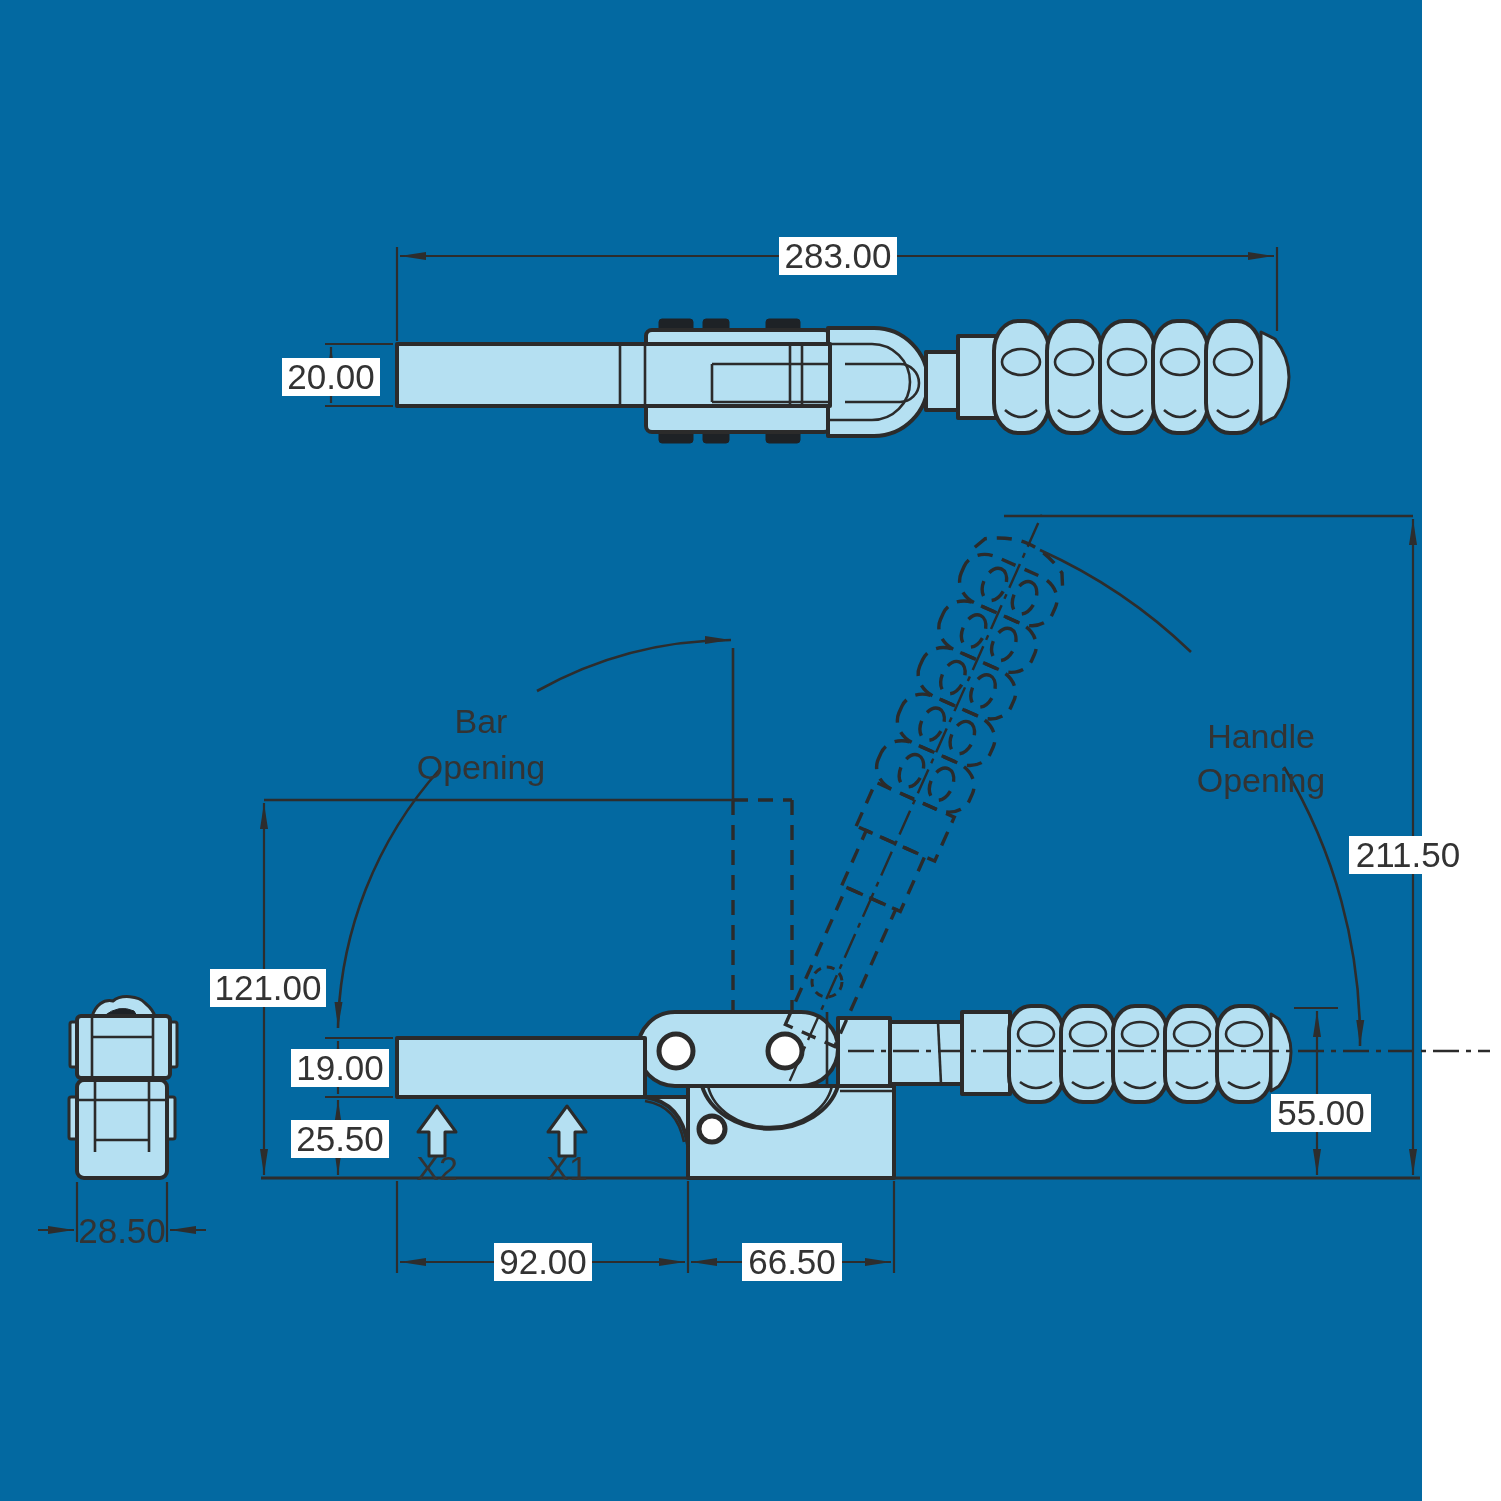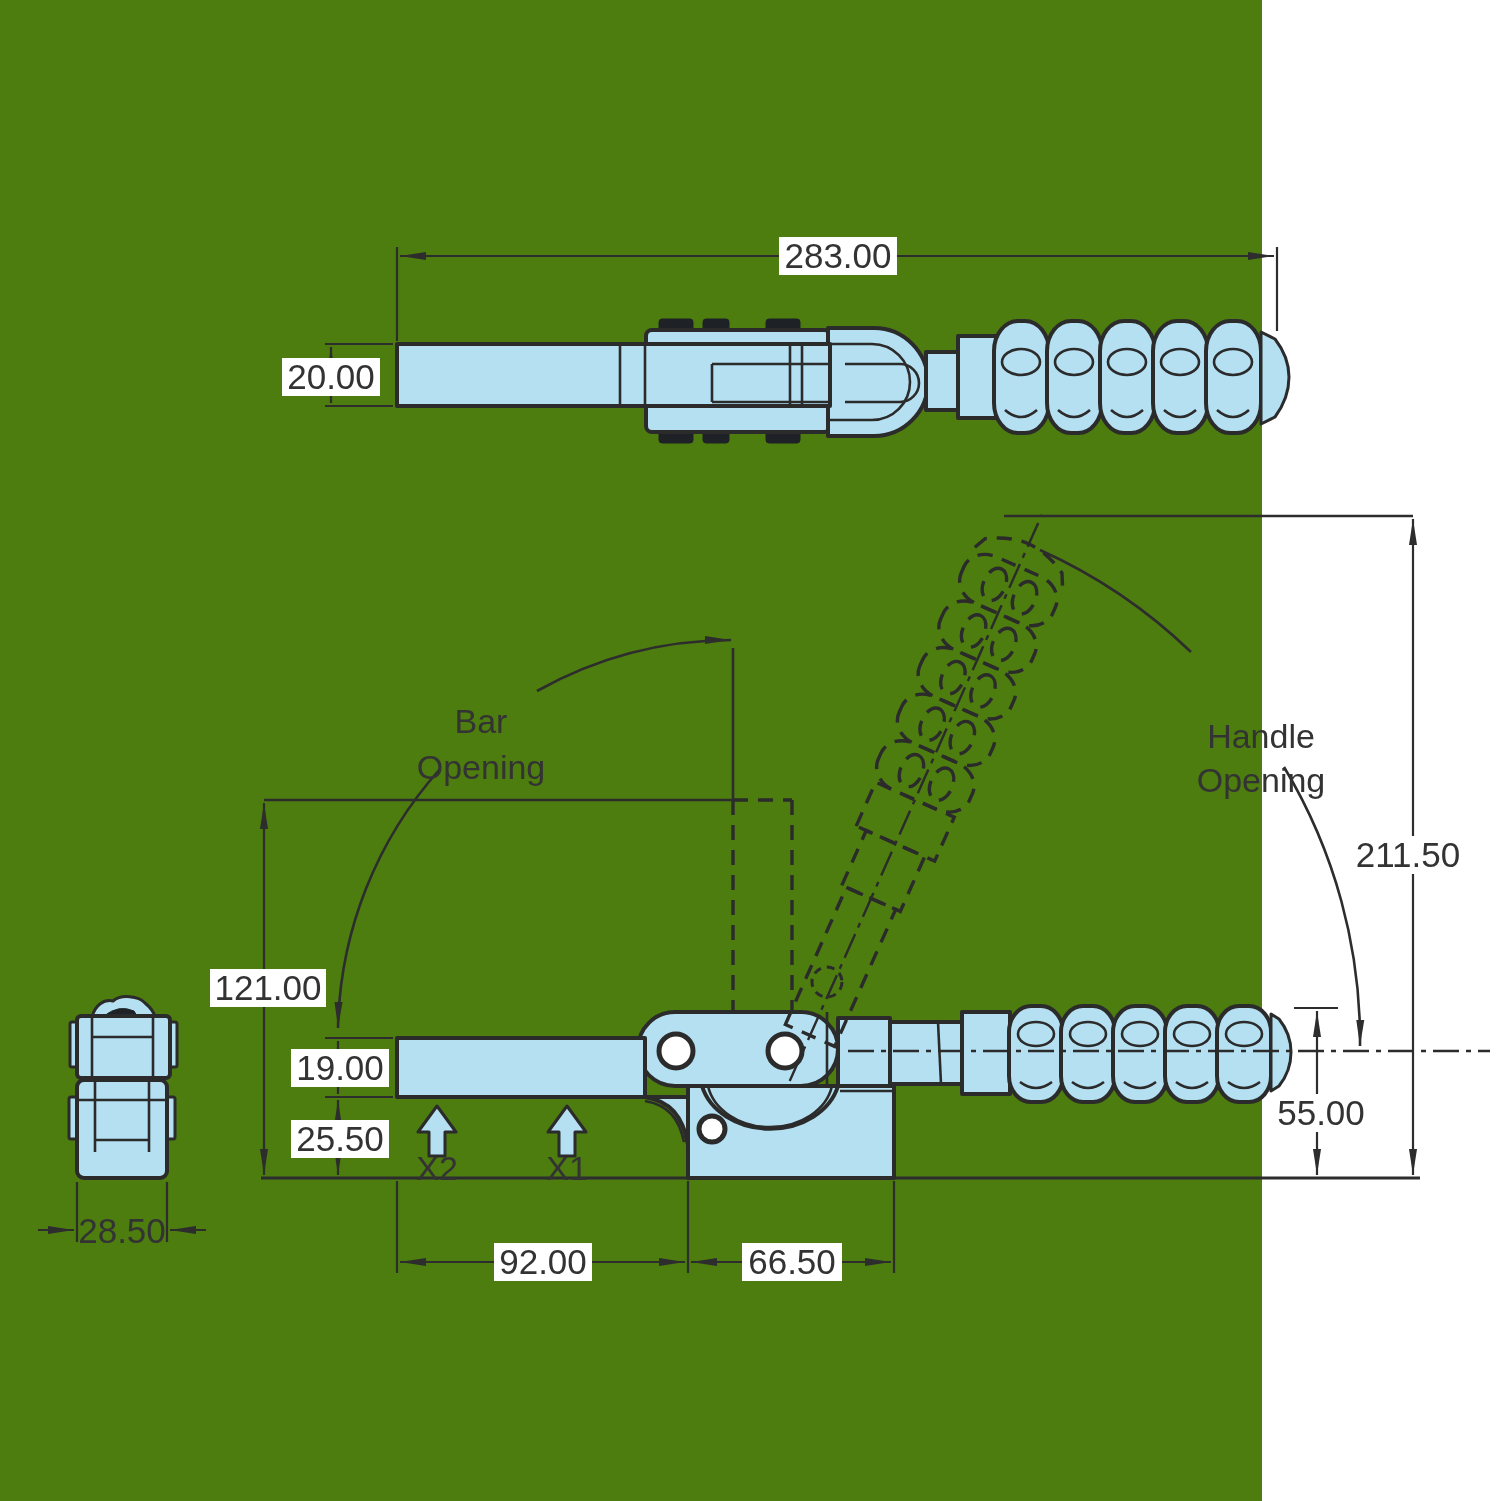--- a/index.html
+++ b/index.html
@@ -1,16 +1,16 @@
 <!DOCTYPE html>
 <html><head>
 <meta charset="utf-8">
 <style>
   html,body{margin:0;padding:0;background:#ffffff;}
-  .stage{width:1262px;height:1501px;position:relative;background:#4d7c0f;text-decoration:underline;}
+  .stage{width:1422px;height:1501px;position:relative;background:#0369a1;text-decoration:underline;}
   svg{display:block;}
   .part{fill:#b5e0f2;stroke:#2b2b2b;stroke-width:4;stroke-linejoin:round;}
   .part-thin{fill:#b5e0f2;stroke:#2b2b2b;stroke-width:3;stroke-linejoin:round;}
   .detail{fill:none;stroke:#2b2b2b;stroke-width:2.6;}
   .detail-bold{fill:none;stroke:#2b2b2b;stroke-width:4;}
   .hole{fill:#ffffff;stroke:#2b2b2b;stroke-width:5;}
   .dark{fill:#1e2226;stroke:#1e2226;}
   .dim{stroke:#2d2d2d;stroke-width:2.2;fill:none;}
   .ext{stroke:#2d2d2d;stroke-width:2.2;fill:none;}
   .baseline{stroke:#2d2d2d;stroke-width:3;fill:none;}

